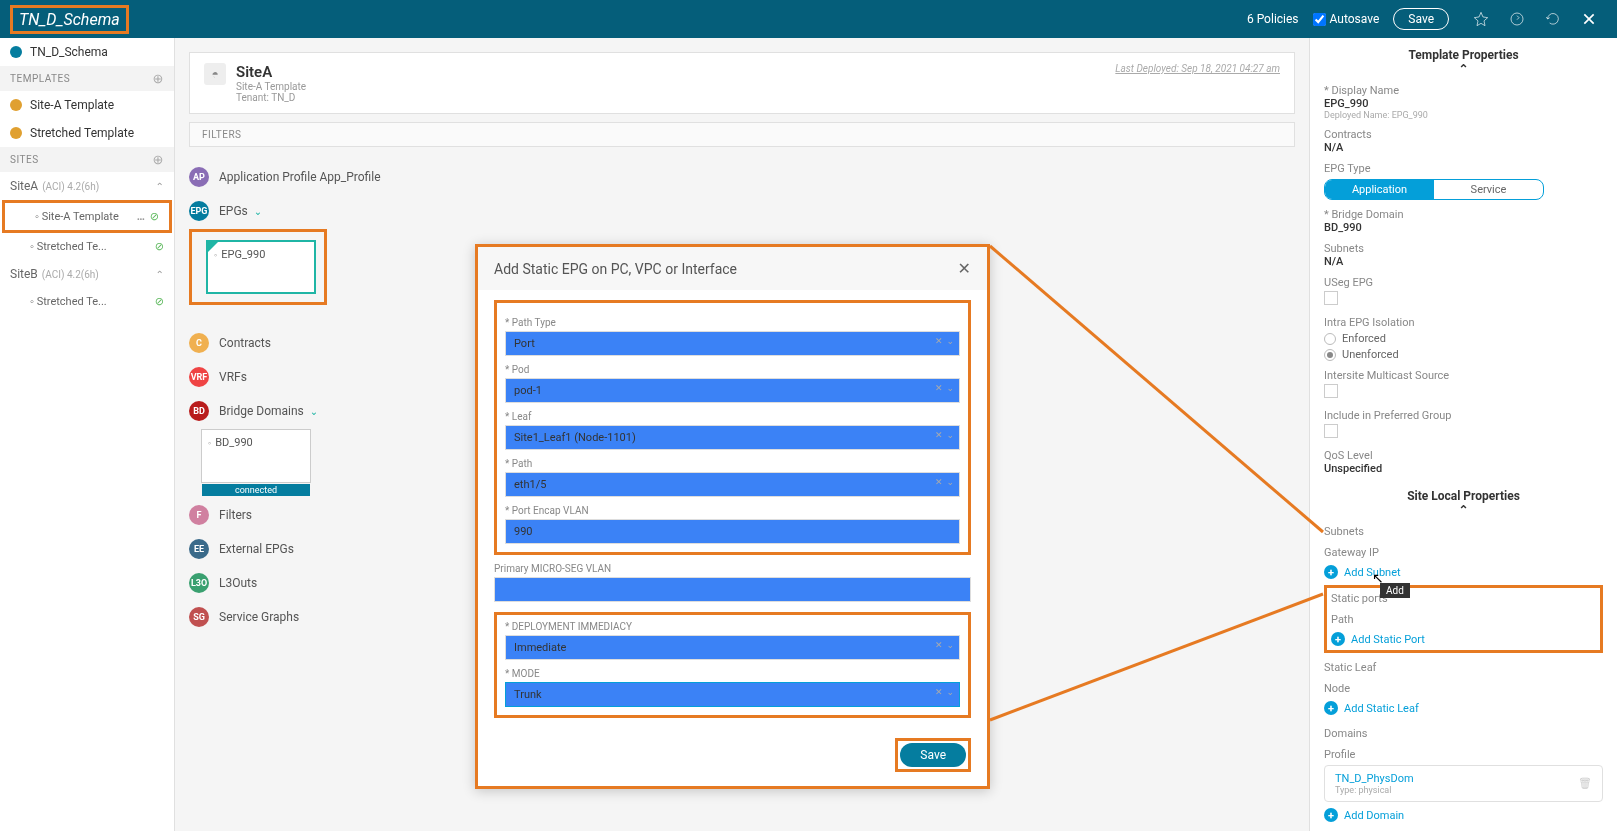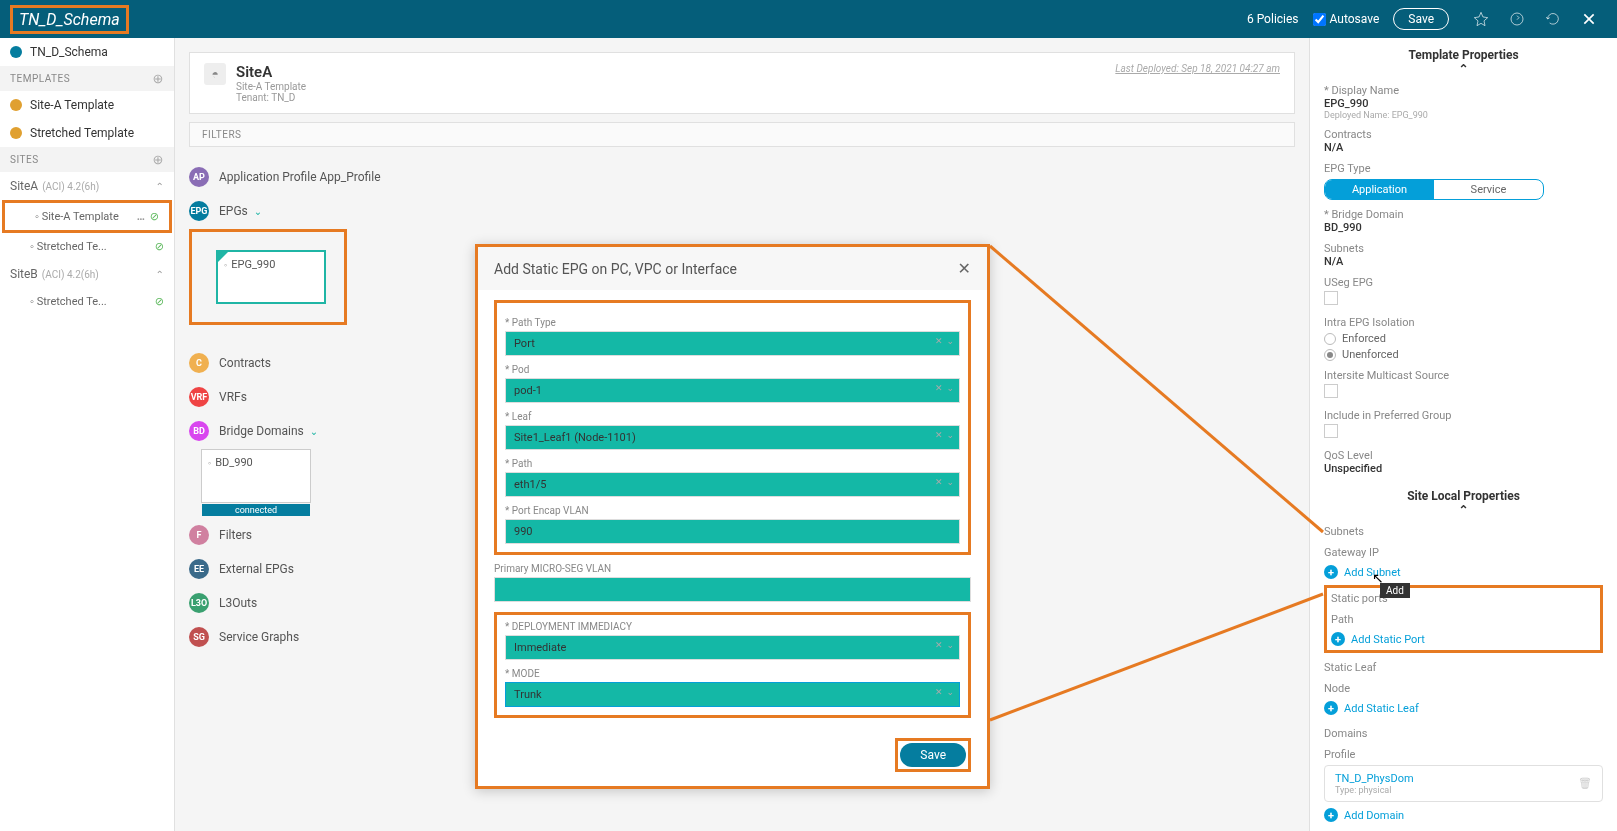--- a/index.html
+++ b/index.html
@@ -38,29 +38,29 @@
 .canvas { position:absolute; top:38px; left:175px; right:308px; bottom:0; padding:14px; overflow:hidden; }
 .cardHead { background:#fff; border:1px solid #e0e0e0; padding:10px 14px; display:flex; align-items:flex-start; margin-bottom:8px; }
 .cardHead .shield { width:22px; height:22px; background:#eee; border-radius:3px; margin-right:10px; display:flex; align-items:center; justify-content:center; color:#888; font-size:12px; }
 .cardHead .ttl { font-size:15px; font-weight:600; color:#333; }
 .cardHead .sub1 { font-size:10px; color:#999; }
 .cardHead .deploy { margin-left:auto; font-size:10px; color:#aaa; font-style:italic;text-decoration:underline; }
 .filtersBar { background:#fafafa; border:1px solid #e0e0e0; padding:6px 12px; font-size:10px; color:#888; letter-spacing:.5px; margin-bottom:20px; }
 
 .secTitle { display:flex; align-items:center; margin:14px 0 8px; font-size:12px; color:#555; }
 .secTitle .badge { width:20px; height:20px; border-radius:50%; margin-right:10px; display:flex; align-items:center; justify-content:center; font-size:9px; color:#fff; font-weight:bold; }
-.b-purple{background:#8a6db5;} .b-blue{background:#057d9f;} .b-orange{background:#f0b050;} .b-teal{background:#ef4444;} .b-dark{background:#d946ef;} .b-pink{background:#d080a0;} .b-navy{background:#3a6a8a;} .b-green{background:#3aa070;} .b-red{background:#c05050;}
+.b-purple{background:#8a6db5;} .b-blue{background:#057d9f;} .b-orange{background:#f0b050;} .b-teal{background:#ef4444;} .b-dark{background:#b91c1c;} .b-pink{background:#d080a0;} .b-navy{background:#3a6a8a;} .b-green{background:#3aa070;} .b-red{background:#c05050;}
 .secTitle .chev2{ margin-left:6px; color:#1fb5a5; font-size:10px;}
 
 .tileBox { width:110px; height:54px; background:#fff; border:1px solid #ccc; padding:6px; position:relative; font-size:11px; color:#555; margin-left:6px; }
 .tileBox.selected { border:2px solid #1fb5a5; }
 .tileBox .corner { position:absolute; top:0; left:0; width:0;height:0;border-top:10px solid #1fb5a5; border-right:10px solid transparent; }
 .tileBox .tiny { font-size:9px; color:#999; margin-right:4px; }
 .tileBox .conn { position:absolute; bottom:-14px; left:0; right:0; background:#057d9f; color:#fff; font-size:9px; text-align:center; padding:1px 0;}
-.hl-box { border:3px solid #e67a22; padding:18px; display:inline-block; }
+.hl-box { border:3px solid #e67a22; padding:8px; display:inline-block; }
 
 
 .props { position:absolute; top:38px; right:0; width:308px; bottom:0; background:#fff; border-left:1px solid #e0e0e0; padding:10px 14px; overflow:auto; font-size:11px; color:#666; }
 .props .ph { font-weight:700; color:#333; font-size:12px; display:flex; justify-content:space-between; align-items:center; margin-bottom:6px;flex-direction:column; }
 .props .lbl { color:#888; margin-top:8px; }
 .props .val { color:#333; font-weight:500; }
 .props .tiny2 { font-size:9px; color:#aaa; }
 .props .toggle { display:flex; border:1px solid #049fd9; border-radius:8px; overflow:hidden; width:220px; margin-top:4px; }
 .props .toggle span { flex:1; text-align:center; padding:3px 0; font-size:11px; cursor:pointer; }
 .props .toggle .on { background:#049fd9; color:#fff; }
@@ -74,21 +74,21 @@
 .props .domcard { border:1px solid #e0e0e0; border-radius:4px; padding:6px 10px; margin-top:4px; display:flex; justify-content:space-between; align-items:center; }
 .props .trash { color:#ccc; cursor:pointer; }
 .hl3 { border:3px solid #e67a22; padding:4px; margin-top:6px; }
 
 
 .modal { position:absolute; left:475px; top:244px; width:515px; background:#fff; border:3px solid #e67a22; box-shadow:0 2px 12px rgba(0,0,0,.2); }
 .modal .mhdr { background:#f7f7f7; padding:12px 16px; display:flex; justify-content:space-between; align-items:center; color:#555; font-size:14px;gap:44px; }
 .modal .mhdr .xclose { cursor:pointer; font-size:16px; color:#666; }
 .modal .mbody { padding:10px 16px 6px; }
 .modal .flbl { font-size:10px; color:#888; margin:8px 0 3px; }
-.modal .finput { border:1px solid #ddd; width:100%; padding:5px 24px 5px 8px; font-size:11px; color:#333; background:#14b8a6; position:relative; }
+.modal .finput { border:1px solid #ddd; width:100%; padding:5px 24px 5px 8px; font-size:11px; color:#333; background:#3b82f6; position:relative; }
 .modal .selwrap { position:relative; }
 .modal .selwrap .arrs { position:absolute; right:6px; top:5px; font-size:9px; color:#aaa; display:flex; gap:4px; }
 .modal .hl2 { border:3px solid #e67a22; padding:6px 8px 8px; margin-bottom:6px; }
 .modal .mfoot { padding:8px 16px 14px; display:flex; justify-content:flex-end; }
 .modal .msave { background:#057d9f; color:#fff; border:none; border-radius:14px; padding:5px 20px; cursor:pointer; font-size:12px; }
 .modal .savehl { border:3px solid #e67a22; padding:2px; display:inline-block; }
 .modal .mode-active { border-color:#049fd9; }
 
 
 .callout { position:absolute; pointer-events:none; }

